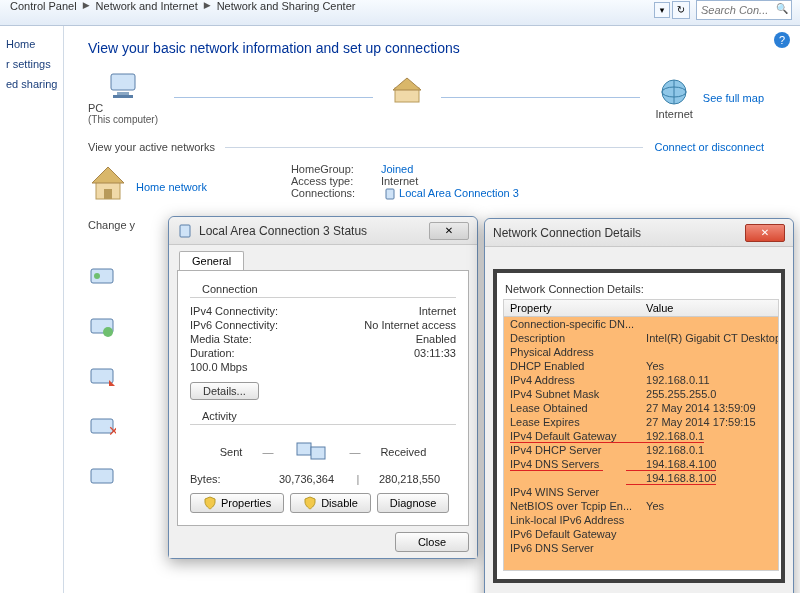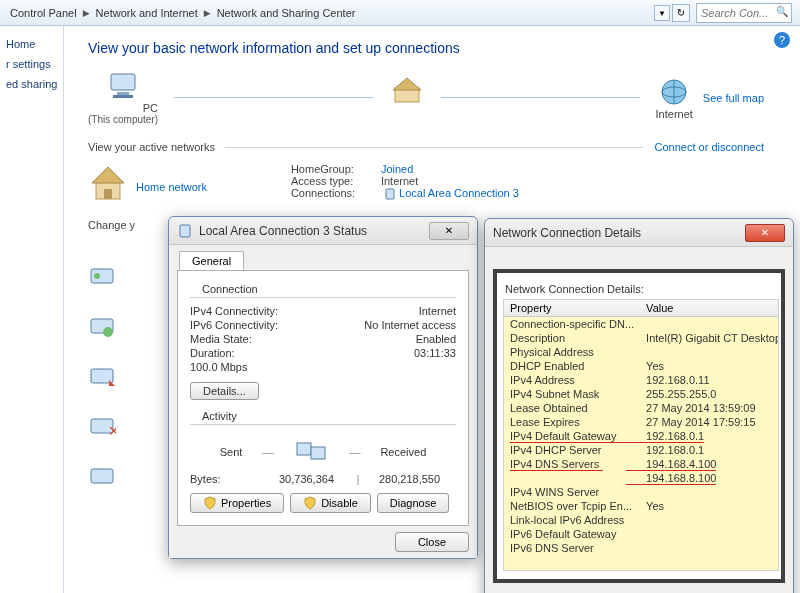--- a/index.html
+++ b/index.html
@@ -1,38 +1,38 @@
 <!DOCTYPE html>
 <html><head>
 <meta charset="utf-8">
 <style>
 * { box-sizing: border-box; margin: 0; padding: 0; font-family: "Segoe UI", Tahoma, sans-serif; }
 body { width: 800px; height: 593px; overflow: hidden; background: #dce5f0; position: relative; font-size: 11px; }
 
 
 .explorer { position: absolute; left: 0; top: 0; width: 800px; height: 593px; background: linear-gradient(#e8eff8, #dde6f2); }
-.addrbar { height: 26px; background: linear-gradient(#f7fbff,#e3ecf7); border-bottom: 1px solid #b8c7da; display: flex; align-items: center; padding-left: 6px; }
+.addrbar { height: 26px; background: linear-gradient(#f7fbff,#e3ecf7); border-bottom: 1px solid #b8c7da; display: flex; align-items: flex-start; padding-left: 6px; }
 .addrbar .crumb { color: #333; padding: 0 4px; cursor: pointer; }
 .addrbar .sep { color: #555; font-size: 9px; padding: 0 2px; }
 .addrbar .nav-arrows { margin-left: auto; display: flex; align-items: center; gap: 2px; padding-right: 4px;}
 .addrbar .arrowbtn { width: 16px; height: 16px; border: 1px solid #9db6d4; background: #f4f9ff; text-align: center; line-height: 14px; font-size: 9px; }
 .addrbar .refresh { width: 18px; height: 18px; border: 1px solid #9db6d4; background: #f4f9ff; text-align:center; line-height:16px; font-size:10px; }
 .addrbar input.search { width: 96px; height: 20px; border: 1px solid #9db6d4; padding: 1px 16px 1px 4px; font-style: italic; color: #888; font-size: 11px; }
 .searchwrap { position: relative; margin-left: 4px; margin-right: 4px;}
 .searchwrap .glass { position: absolute; right: 3px; top: 3px; font-size: 10px; color: #2a5ca8; }
 
 .body { display: flex; height: calc(100% - 26px); }
 .leftnav { width: 64px; background: #fff; border-right: 1px solid #d0dae6; padding: 8px 4px; }
 .leftnav .item { color: #1a3e7b; padding: 4px 2px; font-size: 11px; cursor: pointer; white-space: nowrap; overflow: hidden; }
 .content { flex: 1; background: #fff; padding: 14px 24px; position: relative; color: #1a3e7b; }
 .content h1 { color: #003399; font-size: 14px; font-weight: normal; margin-bottom: 14px; }
 .helpicon { position:absolute; top:6px; right:10px; width:16px; height:16px; border-radius:50%; background:#2a7fd6; color:#fff; text-align:center; line-height:16px; font-size:11px;}
 
 .maprow { display: flex; align-items: center; gap: 10px; }
-.mapitem { text-align: right; color: #444; font-size: 11px; }
+.mapitem { text-align: left; color: #444; font-size: 11px; }
 .mapitem .ic { width: 36px; height: 32px; margin: 0 auto; }
 .mapitem .sub { color: #555; font-size: 10px; }
 .maplink { color: #0066cc; font-size: 11px; cursor: pointer; margin-left: auto; padding-right: 12px;}
 .dline { flex: 1; height: 1px; border-top: 1px solid #a8c3e4; margin: 0 6px; min-width: 40px;}
 .greyline { color:#444; font-size:11px; display:flex; align-items:center; margin-top:16px;}
 .greyline .hr { flex:1; height:1px; background:#cbd6e4; margin-left:10px;}
 .rightlink { color:#0066cc; cursor:pointer; padding:0 12px;}
 
 .netrow { display:flex; margin-top:10px; gap:24px;}
 .homenet { display:flex; align-items:center; gap:8px;}
@@ -78,21 +78,21 @@
 .actlbl { font-size:11px; color:#333;}
 .byterow { display:flex; font-size:11px; color:#333; margin-top:6px;}
 .byterow .c1 { width:70px;}
 .byterow .c2 { flex:1; text-align:center;}
 .byterow .c3 { width:10px; text-align:center; color:#888;}
 .byterow .c4 { flex:1; text-align:center;}
 
 
 .details .dbody { background:#fff; border:4px solid #404040; margin:22px 8px; padding:6px 2px 8px 6px;}
 .details .label { font-size:11px; color:#333; padding:4px 0 4px 2px;}
-.details .tablewrap { border:1px solid #d0d0d0; height:272px; overflow:hidden; background:#fef9c3; font-size:11px;}
+.details .tablewrap { border:1px solid #d0d0d0; height:272px; overflow:hidden; background:#fdba74; font-size:11px;}
 .details th { text-align:left; font-weight:normal; background:linear-gradient(#f8f8f8,#eaeaea); border-bottom:1px solid #ccc; padding:2px 6px; font-size:11px;}
 .details td { padding:1px 6px; white-space:nowrap; font-size:11px; color:#333;}
 .details table { width:100%; border-collapse:collapse;}
 .underline-red { position:relative;}
 .underline-red::after { content:""; position:absolute; left:0; right:-4px; bottom:-1px; height:1px; border-bottom:1.5px solid #d22;}
 .underline-red.short::after { left:auto; right:0; width:90px;}
 
 
 svg { display:block; }
 </style>

